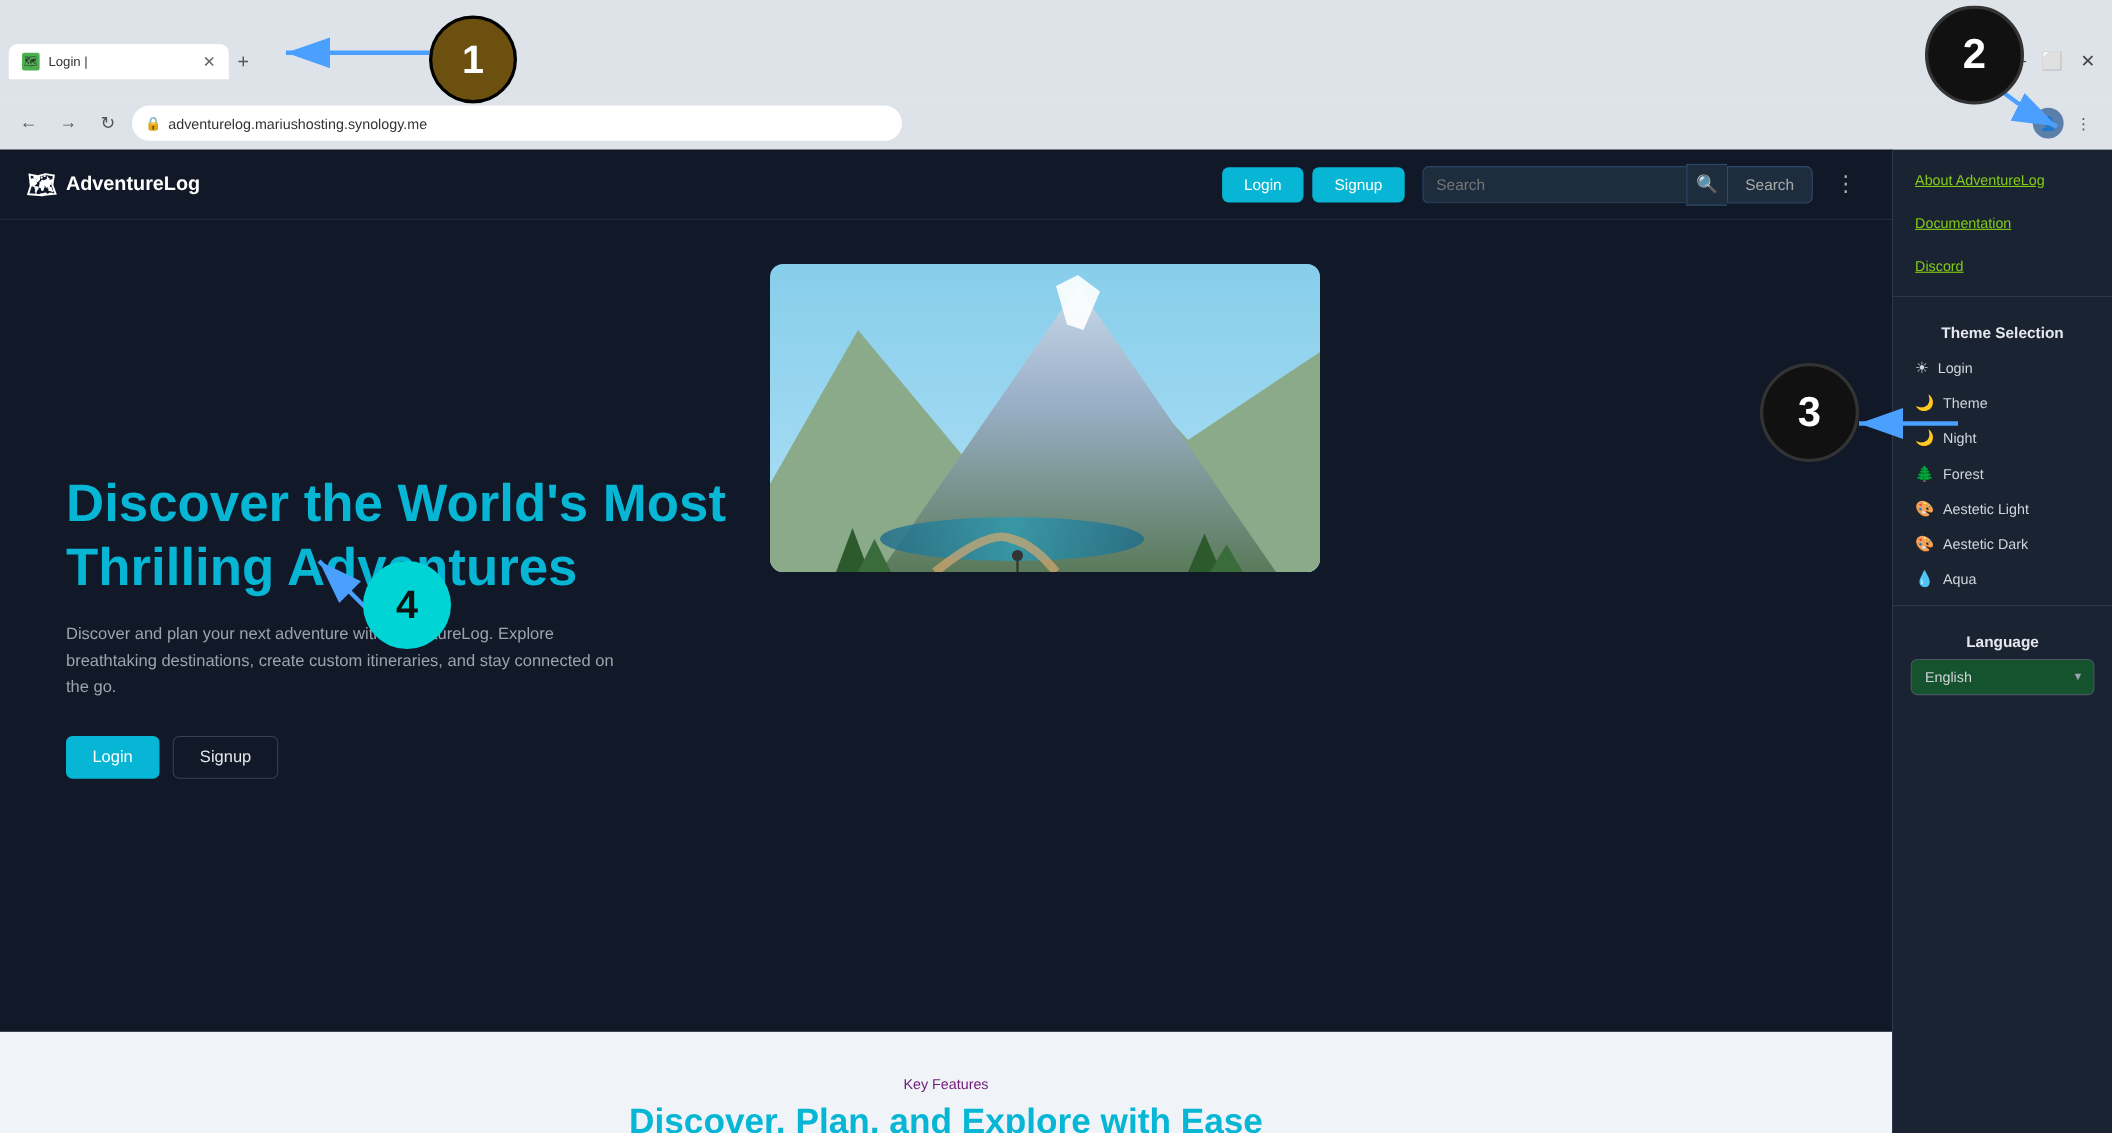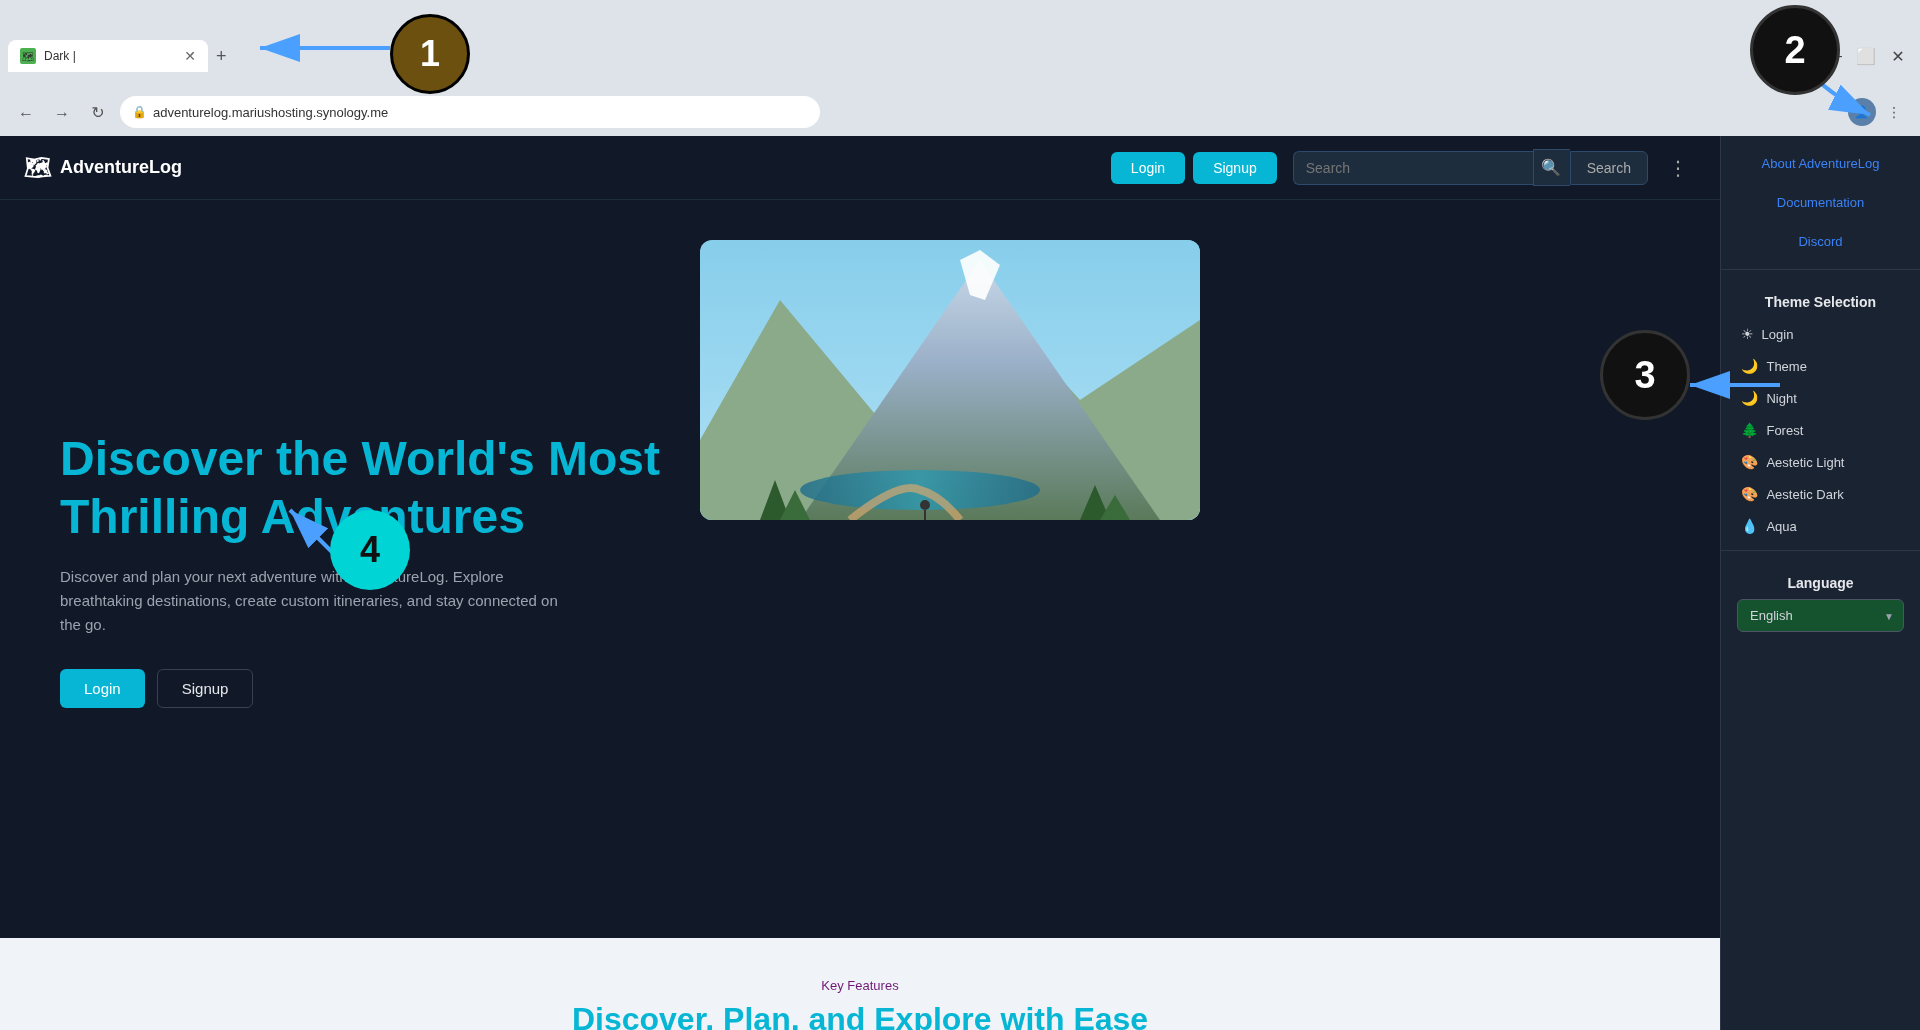--- a/index.html
+++ b/index.html
@@ -346,23 +346,24 @@
       padding: 8px 0;
       position: absolute;
       right: 0;
       top: 0;
       bottom: 0;
       z-index: 100;
     }
     .sidebar-menu-item {
       padding: 12px 20px;
       font-size: 13px;
-      color: #3b82f6;
-      cursor: pointer;
-      text-align: center;
+      color: #84cc16;
+      cursor: pointer;
+      text-align: left;
+      text-decoration: underline;
     }
     .sidebar-section-title {
       font-size: 14px;
       font-weight: 700;
       color: #e5e7eb;
       padding: 16px 20px 8px;
       text-align: center;
     }
     .theme-option {
       display: flex;
@@ -423,21 +424,21 @@
 <div>
 
   <div class="browser-chrome">
     <div class="browser-titlebar">
       
     </div>
     <div class="browser-tabs" style="padding: 0 8px; align-items: flex-end; display:flex;">
 
       <div class="browser-tab">
         <span class="tab-favicon">🗺</span>
-        <span>Dark |</span>
+        <span>Login |</span>
         <span class="tab-close">✕</span>
       </div>
 
       <div style="padding: 0 8px; font-size:18px; color:#555; cursor:pointer; align-self:center;">+</div>
 
       <div class="window-controls" style="margin-left:auto; align-self:center;">
         <button class="win-ctrl">—</button>
         <button class="win-ctrl">⬜</button>
         <button class="win-ctrl">✕</button>
       </div>

